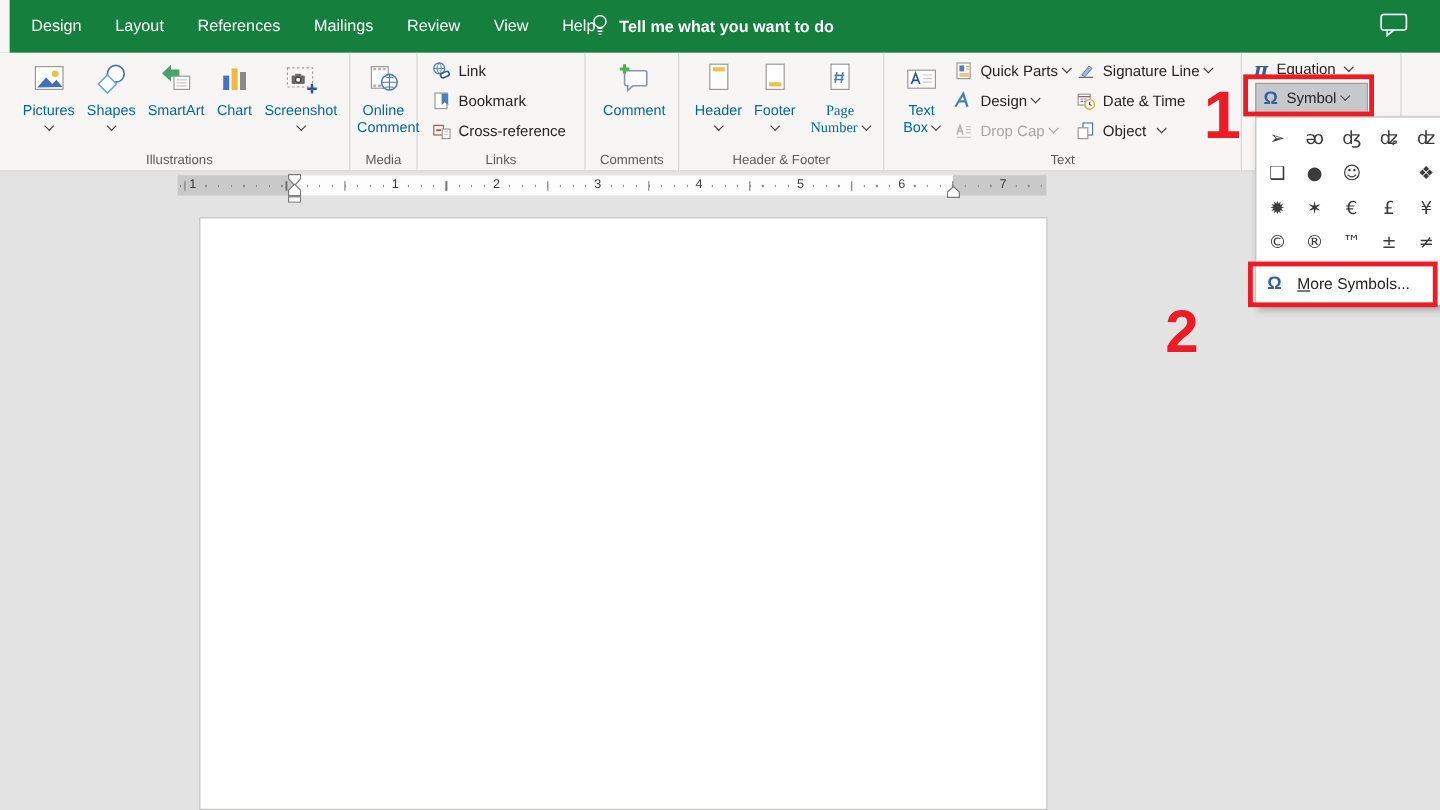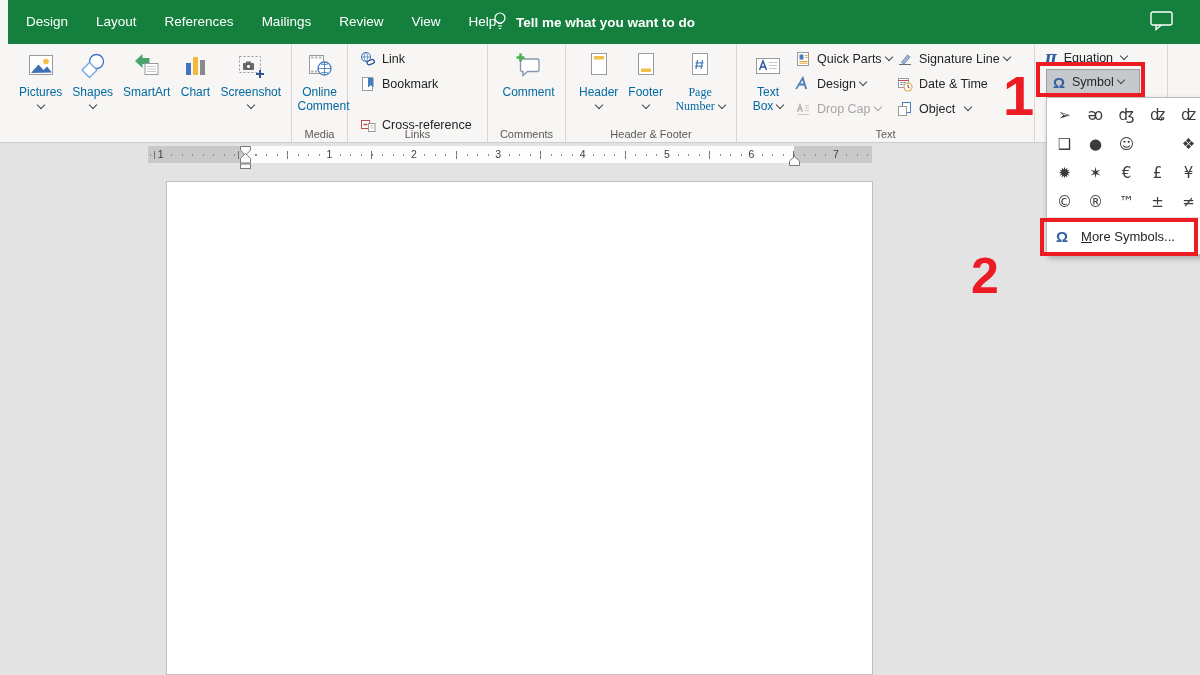--- a/index.html
+++ b/index.html
@@ -139,20 +139,21 @@
                 <rect x="3.5" y="5.5" width="21" height="16" fill="none" stroke="#9a9a9a" stroke-dasharray="2 2"></rect>
                 <rect x="10" y="10.5" width="5" height="2" fill="#6a6a6a"></rect>
                 <rect x="7" y="12" width="11" height="7" rx="1" fill="#6a6a6a"></rect>
                 <circle cx="12.5" cy="15.5" r="2.2" fill="#fff" stroke="#444"></circle>
                 <path d="M24 19 v8 M20 23 h8" stroke="#2b579a" stroke-width="2"></path>
               </svg></span>
           <span class="lbl">Screenshot</span>
           <span class="chv-below"></span>
         </div>
       </div>
+      <div class="group-label">Illustrations</div>
     </div>
 
     <div class="group" style="left:292px;width:56px;">
       <div class="grow" style="justify-content:center;padding-left:2px;">
         <div class="bigbtn">
           <span class="icon"><svg viewBox="0 0 30 30">
                 <rect x="4.5" y="4.5" width="14" height="18" fill="#fff" stroke="#9a9a9a"></rect>
                 <path d="M6 6.5 h2.5 M10 6.5 h2.5 M14 6.5 h2.5 M6 20.5 h2.5 M10 20.5 h2.5 M14 20.5 h2.5" stroke="#b5b5b5" stroke-width="2"></path>
                 <circle cx="19.5" cy="17.5" r="6.5" fill="#fff" stroke="#4a7ebb" stroke-width="1.3"></circle>
                 <path d="M13 17.5 h13 M19.5 11 v13 M16 13 a9 9 0 0 0 7 0 M16 22 a9 9 0 0 1 7 0" fill="none" stroke="#4a7ebb" stroke-width="0.9"></path>
@@ -172,21 +173,21 @@
             </svg></span>
         <span class="lbl-s">Link</span>
       </div>
       <div class="smallrow" style="left:12px;top:29px;">
         <span class="icon16"><svg viewBox="0 0 16 16">
               <rect x="2.5" y="1.5" width="10" height="13" fill="#fff" stroke="#9a9a9a"></rect>
               <path d="M8 2 h5.5 v9.5 l-2.8-2.2 L8 11.5 z" fill="#4a7ebb"></path>
             </svg></span>
         <span class="lbl-s">Bookmark</span>
       </div>
-      <div class="smallrow" style="left:12px;top:70px;">
+      <div class="smallrow" style="left:12px;top:54px;">
         <span class="icon16"><svg viewBox="0 0 16 16">
               <rect x="1.5" y="3.5" width="8" height="8" fill="#fff" stroke="#c0504d"></rect>
               <path d="M3.5 7.5 h4" stroke="#c0504d" stroke-width="1.6"></path>
               <rect x="8.5" y="6.5" width="6.5" height="8" fill="#fff" stroke="#9a9a9a"></rect>
               <path d="M10 9 h3.5 M10 11 h3.5" stroke="#c9c9c9"></path>
             </svg></span>
         <span class="lbl-s">Cross-reference</span>
       </div>
       <div class="group-label">Links</div>
     </div>

